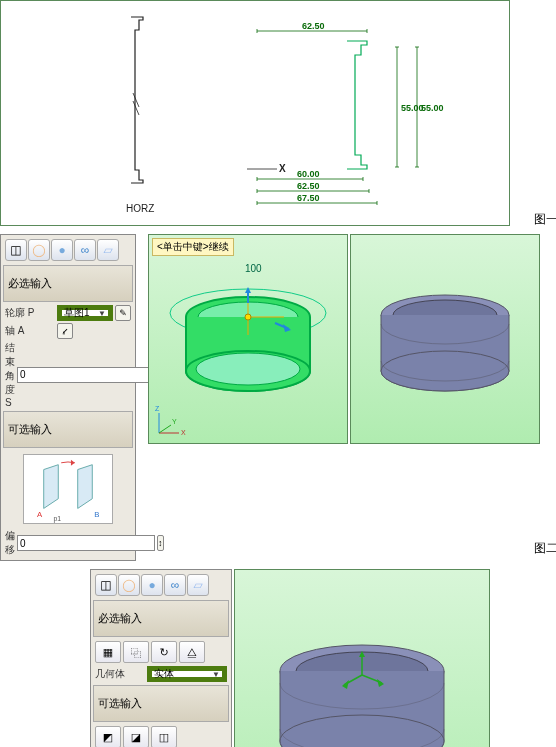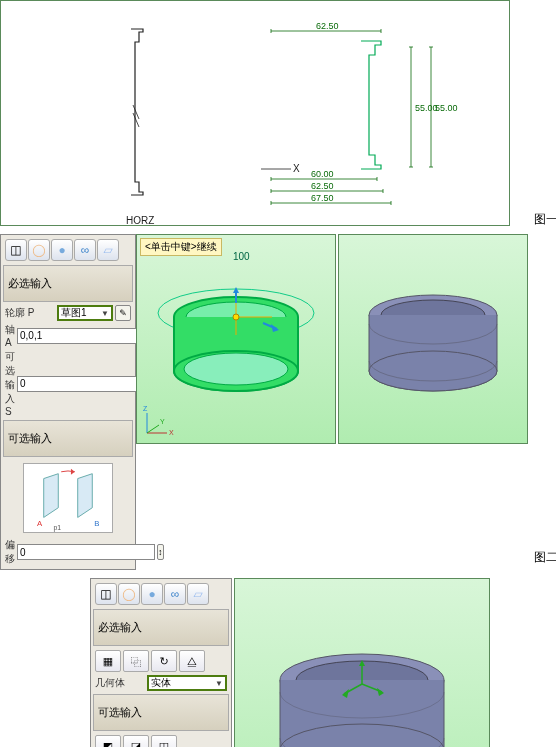--- a/index.html
+++ b/index.html
@@ -12,23 +12,23 @@
   
   
   .sketch-area {
     width: 510px; height: 226px;
     border: 1px solid #5a8a5a;
     background: linear-gradient(to bottom, #d4f5d4 0%, #a8e8a8 100%);
     background-image: radial-gradient(circle, #7ab07a 0.5px, transparent 0.5px);
     background-size: 10px 10px;
     position: relative;
   }
-  .profile1 { position: absolute; left: 125px; top: 24px; width: 30px; height: 200px; }
+  .profile1 { position: absolute; left: 125px; top: 12px; width: 30px; height: 200px; }
   .profile1 svg { width: 100%; height: 100%; }
-  .dim-sketch { position: absolute; left: 260px; top: 20px; width: 230px; height: 190px; }
+  .dim-sketch { position: absolute; left: 246px; top: 20px; width: 230px; height: 190px; font-weight: bold; }
   .dim-sketch svg { width: 100%; height: 100%; }
   .dim-text { font-size: 9px; fill: #0a6b0a; font-family: Arial; }
   .sk-x { font-size: 10px; fill: #222; }
   
   
   .fig2 { display: flex; align-items: stretch; }
   .panel {
     width: 136px; border: 1px solid #888; background: #ece9e1;
     display: flex; flex-direction: column; padding: 2px;
   }
@@ -44,27 +44,27 @@
   }
   .field-row { display: flex; align-items: center; gap: 2px; padding: 1px 2px; font-size: 10px; }
   .field-row label { width: 50px; color: #333; }
   .field-row input[type=text] {
     flex: 1; height: 16px; border: 1px solid #888; background: #fff; font-size: 10px; padding: 0 2px;
   }
   .mini-btn { width: 16px; height: 16px; border: 1px solid #888; background: #f4f4ec; font-size: 9px; text-align: center; line-height: 14px; border-radius:2px; }
   .preview-row { padding: 4px; display:flex; justify-content:center; }
   .preview-box { width: 90px; height: 70px; border: 1px solid #aaa; background: #fff; position: relative; }
   .preview-box svg { width:100%; height:100%; }
-  .combo { flex:1; height:16px; border:2px solid #4d7c0f; background:#fff; display:flex; align-items:center; justify-content:space-between; padding:0 2px; font-size:10px;}
+  .combo { flex:1; height:16px; border:5px solid #4d7c0f; background:#fff; display:flex; align-items:center; justify-content:space-between; padding:0 2px; font-size:10px;}
   .combo .arrow { font-size:8px; color:#444; }
   
   .viewport {
     border: 1px solid #5a8a5a; position: relative;
     background: linear-gradient(to bottom, #d8f6d8 0%, #b0ecb0 100%);
-    display:flex; align-items:center; justify-content:center;
+    display:flex; align-items:center; justify-content:center;margin-left:12px;
   }
   .vp2a { width: 200px; height: 210px; }
   .vp2b { width: 190px; height: 210px; margin-left: 2px; }
   .hint {
     position: absolute; top: 3px; left: 3px;
     background: #fff7c2; border: 1px solid #c9b862; padding: 1px 4px; font-size: 10px;
   }
   .axis-triad { position: absolute; left: 6px; bottom: 6px; width: 32px; height: 32px; }
   .dim-label-3d { position:absolute; font-size:10px; color:#064; }
   
@@ -130,25 +130,24 @@
     <div class="field-row">
       <label>轮廓 P</label>
       <div class="combo">
           <span>草图1</span>
           <span class="arrow">▼</span>
         </div>
       <div class="mini-btn">✎</div>
     </div>
     <div class="field-row">
       <label>轴 A</label>
-      <input type="text" value="0,0,1" style="">
       <div class="mini-btn">⭹</div>
     </div>
     <div class="field-row">
-      <label>可选输入 S</label>
+      <label>结束角度 S</label>
       <input type="text" value="0" style="">
       <div class="mini-btn">↕</div>
     </div>
     <div class="section-head">可选输入</div>
     <div class="preview-row">
       <div class="preview-box">
         <svg viewBox="0 0 90 70">
           <path d="M 20 55 L 20 15 L 35 10 L 35 45 Z" fill="#d8eaf5" stroke="#6aa"></path>
           <path d="M 55 55 L 55 15 L 70 10 L 70 45 Z" fill="#d8eaf5" stroke="#6aa"></path>
           <path d="M 38 8 A 12 4 0 0 1 52 8" stroke="#d44" fill="none"></path>
@@ -175,21 +174,21 @@
       <path d="M 23 48 v 54 a 62 20 0 0 0 124 0 v -54" fill="#3d6" stroke="#0a4" stroke-width="2"></path>
       <ellipse cx="85" cy="102" rx="62" ry="20" fill="#3d6" stroke="#0a4" stroke-width="2"></ellipse>
       <ellipse cx="85" cy="100" rx="52" ry="16" fill="#8eb" stroke="#0a4"></ellipse>
       <path d="M 85 30 v 36 M 85 48 h 36" stroke="#ea0" stroke-width="1"></path>
       <circle cx="85" cy="48" r="3" fill="#fd0" stroke="#a80"></circle>
       <path d="M 85 20 v 14" stroke="#28d" stroke-width="2"></path>
         <polygon points="85,18 82,24 88,24" fill="#28d"></polygon>
       <path d="M 112 54 l 14 6" stroke="#28d" stroke-width="2"></path>
         <polygon points="128,61 120,55 122,63" fill="#28d"></polygon>
     </svg>
-    <div class="dim-label-3d" style="top:16px;left:96px;">100</div>
+    <div class="dim-label-3d" style="top:28px;left:96px;">100</div>
     <div class="axis-triad">
       <svg viewBox="0 0 32 32">
           <path d="M4 28 v-20" stroke="#28d"></path>
           <path d="M4 28 h20" stroke="#b33"></path>
           <path d="M4 28 l12 -8" stroke="#2a2"></path>
           <text x="0" y="6" font-size="7" fill="#28d">Z</text>
           <text x="26" y="30" font-size="7" fill="#b33">X</text>
           <text x="17" y="19" font-size="7" fill="#2a2">Y</text>
         </svg>
     </div>

